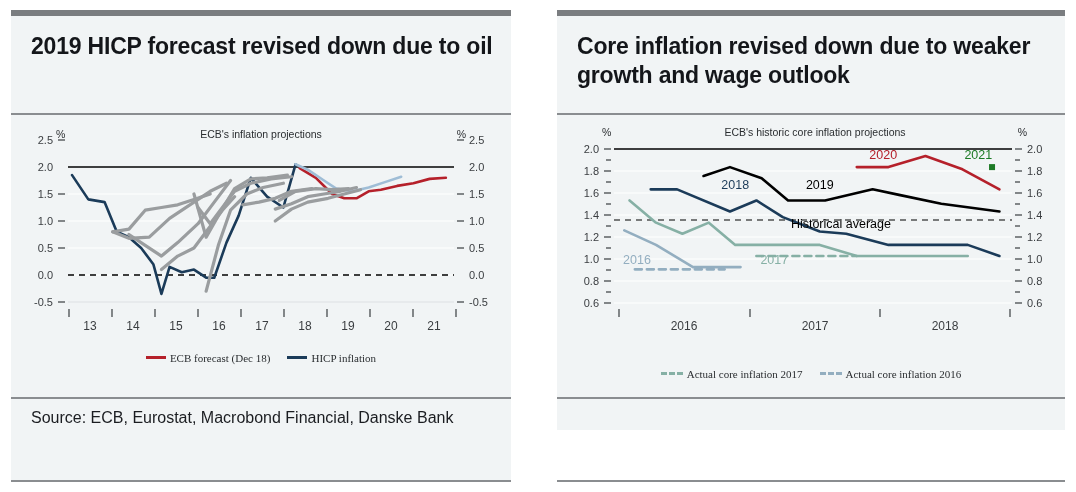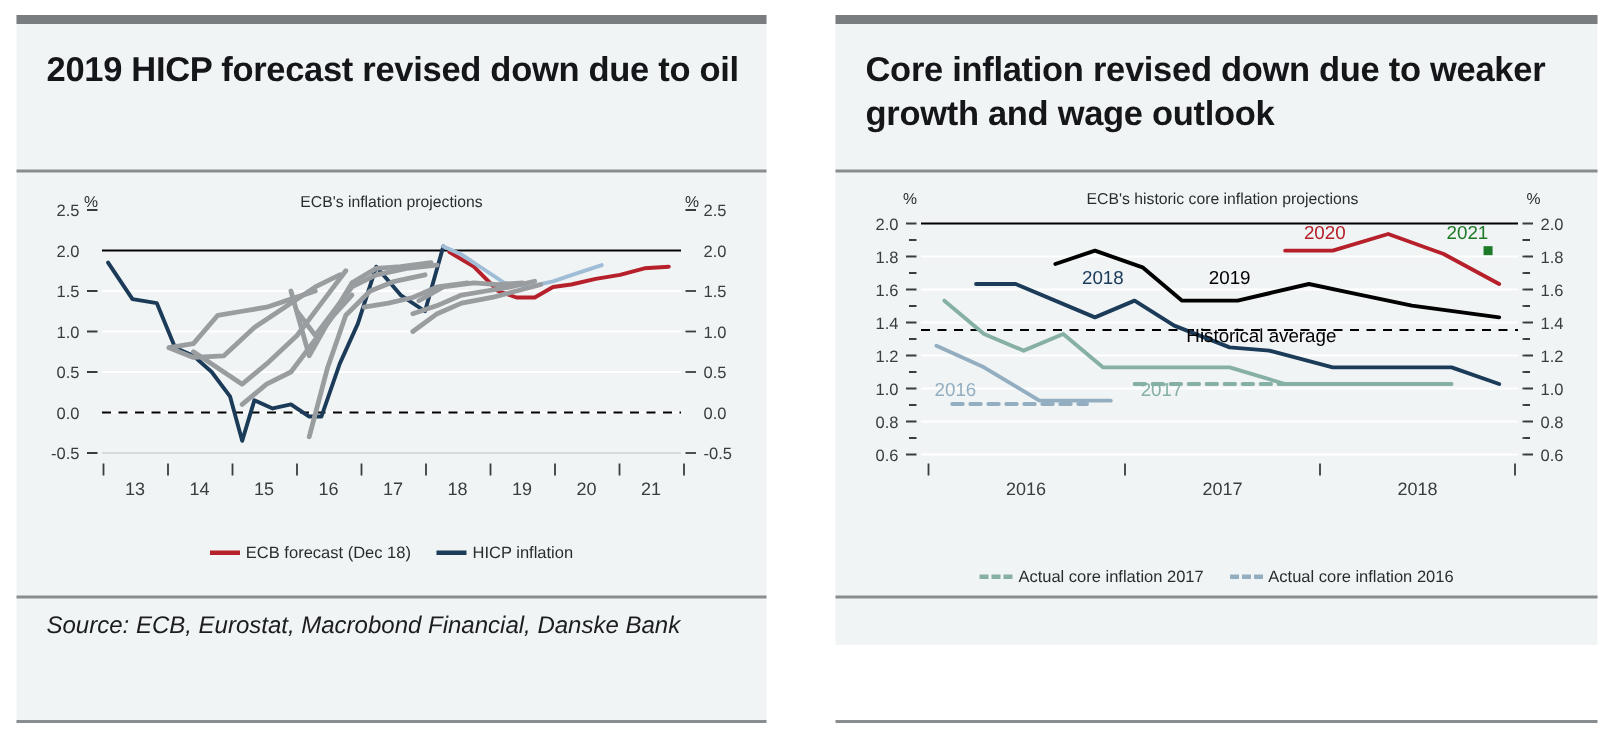--- a/index.html
+++ b/index.html
@@ -15,26 +15,26 @@
     letter-spacing:-0.2px;
   }
 
   .hrule{position:absolute;height:2px;background:#8a8d90;left:0;right:0;}
 
   .chartwrap{position:absolute;left:0;right:0;}
   svg{display:block;}
 
   .src{
     position:absolute;left:20px;right:14px;
-    font-style:italic;font-size:16px;line-height:28px;color:#1b1d21;
+    font-size:16px;line-height:28px;color:#1b1d21;
   }
 
   .legend{position:absolute;left:0;right:0;text-align:center;font-size:11px;color:#2a2d30;}
   .legend .row{display:block;line-height:15px;white-space:nowrap;}
-  .legend .itm{display:inline-block;margin:16px 7px;vertical-align:middle;}
+  .legend .itm{display:inline-block;margin:4px 7px;vertical-align:middle;font-family:Liberation Serif, serif;}
   .swatch{display:inline-block;width:20px;height:3px;vertical-align:middle;margin-right:4px;position:relative;top:-1px;}
   .swatch.dash{height:0;border-top:3px dashed currentColor;width:22px;}
   .lbl{display:inline-block;vertical-align:middle;}
 </style>
 </head>
 <body>
 
 <div class="board">
 
   <div class="panel" style="left:11px;top:10px;width:500px;height:472px;">

